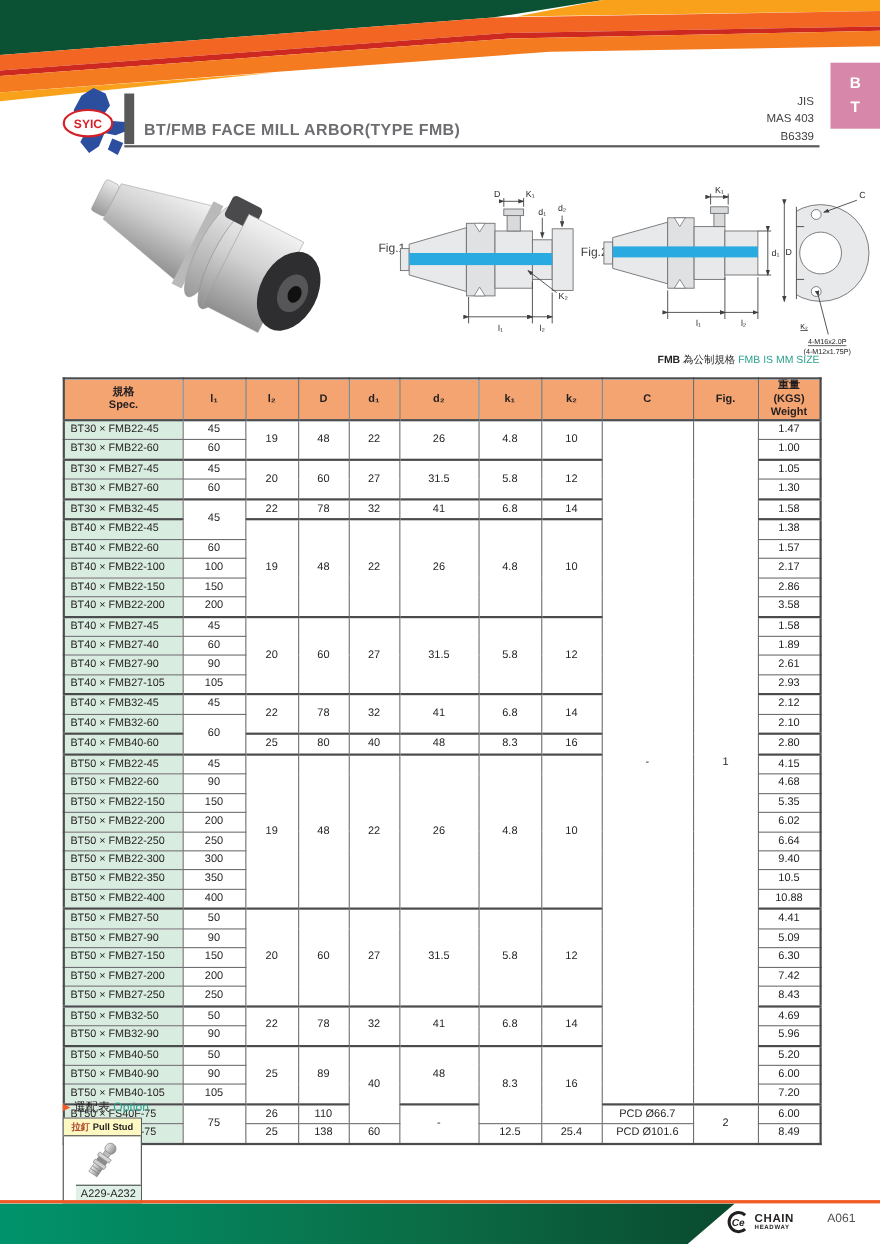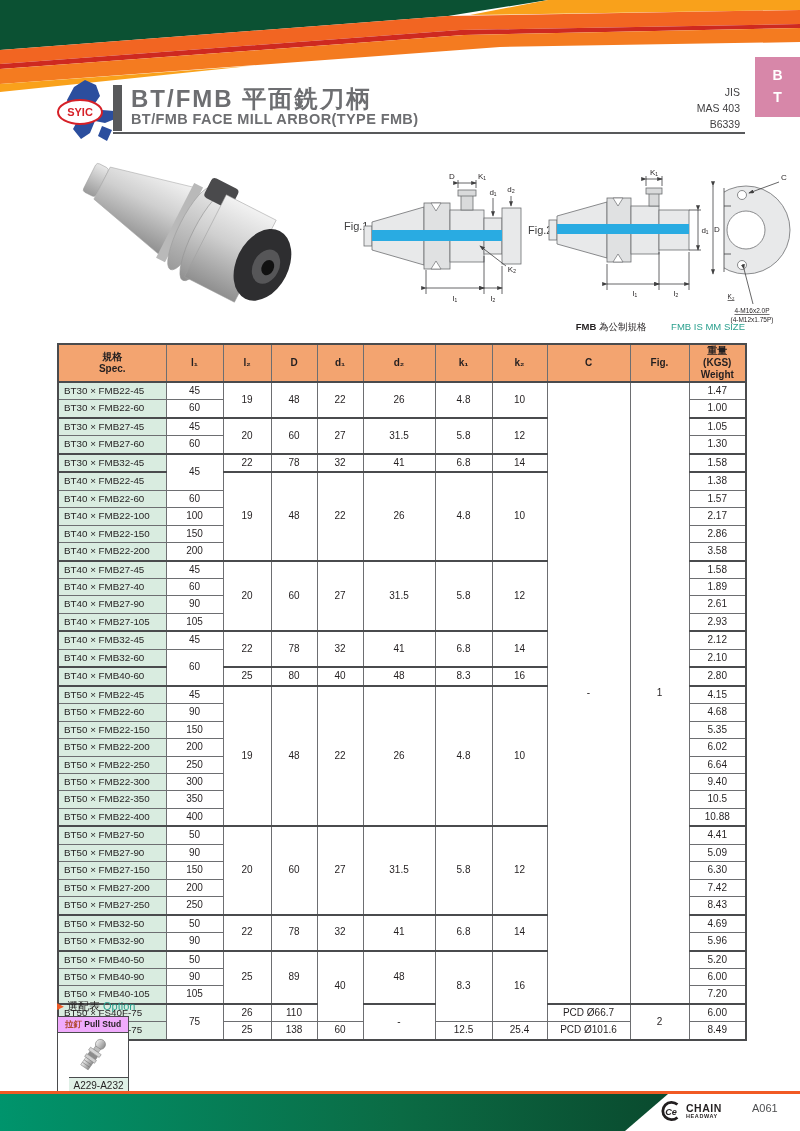--- a/index.html
+++ b/index.html
@@ -28,41 +28,41 @@
   .figcap{font-size:11px;color:#404041;}
   .cap1{left:344px;top:220px;}
   .cap2{left:528px;top:224px;}
   .fig1{left:362px;top:170px;width:172px;height:150px;}
   .fig2{left:545px;top:168px;width:248px;height:168px;}
 
   
   .mmnote{left:345px;top:321px;width:400px;text-align:right;font-size:9.5px;}
   .mmnote .b{font-weight:bold;color:#231f20;}
   .mmnote .zh{color:#231f20;}
-  .mmnote .teal{color:#2ba08e;margin-left:22px;}
+  .mmnote .teal{color:#2ba08e;}
 
   
   .spec-table-wrap{left:57px;top:343px;}
   table{border-collapse:collapse;table-layout:fixed;width:688px;border:2px solid #4a4b4d;}
   th,td{border:1px solid #6d6e71;text-align:center;font-size:10px;padding:0;
         overflow:hidden;white-space:nowrap;}
   thead tr{height:38px;}
   th{background:#f3a470;font-weight:bold;white-space:pre-line;line-height:1.2;color:#231f20;}
   tbody td{height:16.45px;line-height:16.45px;}
   td.spec{background:#d9ece0;text-align:left;padding-left:5px;font-size:9.8px;}
   tr.grp td{border-top:2px solid #4a4b4d;}
   thead th{border-bottom:2px solid #4a4b4d;}
 
   
   .option-line{left:57px;top:999px;font-size:11px;text-align:center;}
   .option-line .mk{color:#f15a24;font-size:9px;vertical-align:1px;}
   .option-line .zh{color:#231f20;}
   .option-line .teal{color:#2ba08e;}
   .pullstud{left:57px;top:1016px;width:70px;border:1.5px solid #4a4b4d;background:#fff;}
-  .ps-head{background:#f0abfc;font-size:8.5px;font-weight:bold;text-align:center;
+  .ps-head{background:#fef9c3;font-size:8.5px;font-weight:bold;text-align:center;
            height:15px;line-height:15px;border-bottom:1px solid #4a4b4d;}
   .ps-head .zh{color:#b04a30;}
   .ps-head .en{color:#231f20;}
   .ps-img{height:44px;display:flex;align-items:center;justify-content:center;}
   .ps-code{background:#dff0e6;border-top:1px solid #4a4b4d;font-size:10px;text-align:center;
            height:15px;line-height:15px;margin-left:11px;}
 
   
   .foot-rule{left:0;top:1091px;width:800px;height:2.5px;background:#f15a24;}
   .foot-bar{left:0;top:1094px;width:800px;height:37px;}
@@ -97,21 +97,20 @@
   </div>
 
   <svg class="abs logo-syic" viewBox="0 0 70 68">
     <polygon fill="#2b4e9e" points="30,2 41,7 45,18 38,28 47,32 59,33 60,41 50,45 40,43 35,55 26,61 18,51 24,40 15,34 12,22 19,9"></polygon>
     <polygon fill="#2b4e9e" points="47,48 57,52 52,63 43,58"></polygon>
     <ellipse cx="25" cy="34" rx="22" ry="12" fill="#fff" stroke="#d62027" stroke-width="2"></ellipse>
     <text x="25" y="38" text-anchor="middle" font-size="11" font-weight="bold" fill="#d62027">SYIC</text>
   </svg>
 
   <div class="abs title-bar"></div>
-  <div class="abs title-zh">BT/FMB 平面銑刀柄</div>
   <div class="abs title-en">BT/FMB FACE MILL ARBOR(TYPE FMB)</div>
   <div class="abs title-rule"></div>
   <div class="abs jis">
     <div>JIS</div>
     <div>MAS 403</div>
     <div>B6339</div>
   </div>
 
   <svg class="abs photo" viewBox="0 0 265 172">
     <defs>

